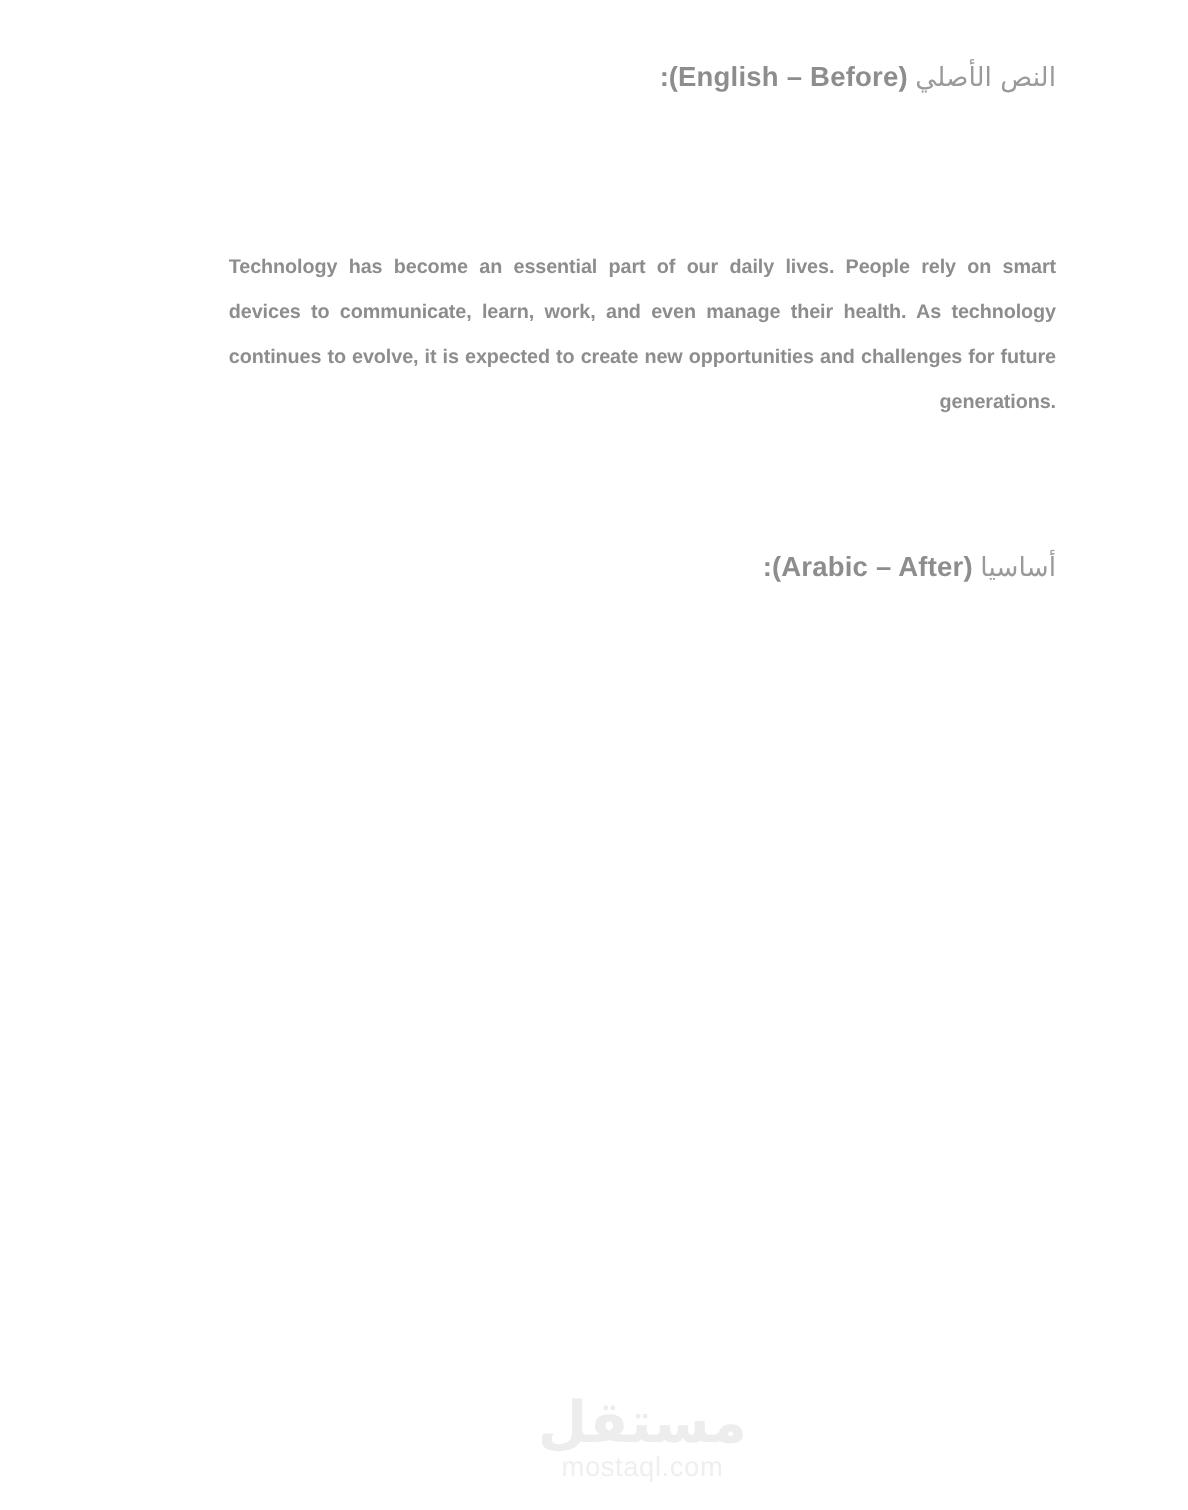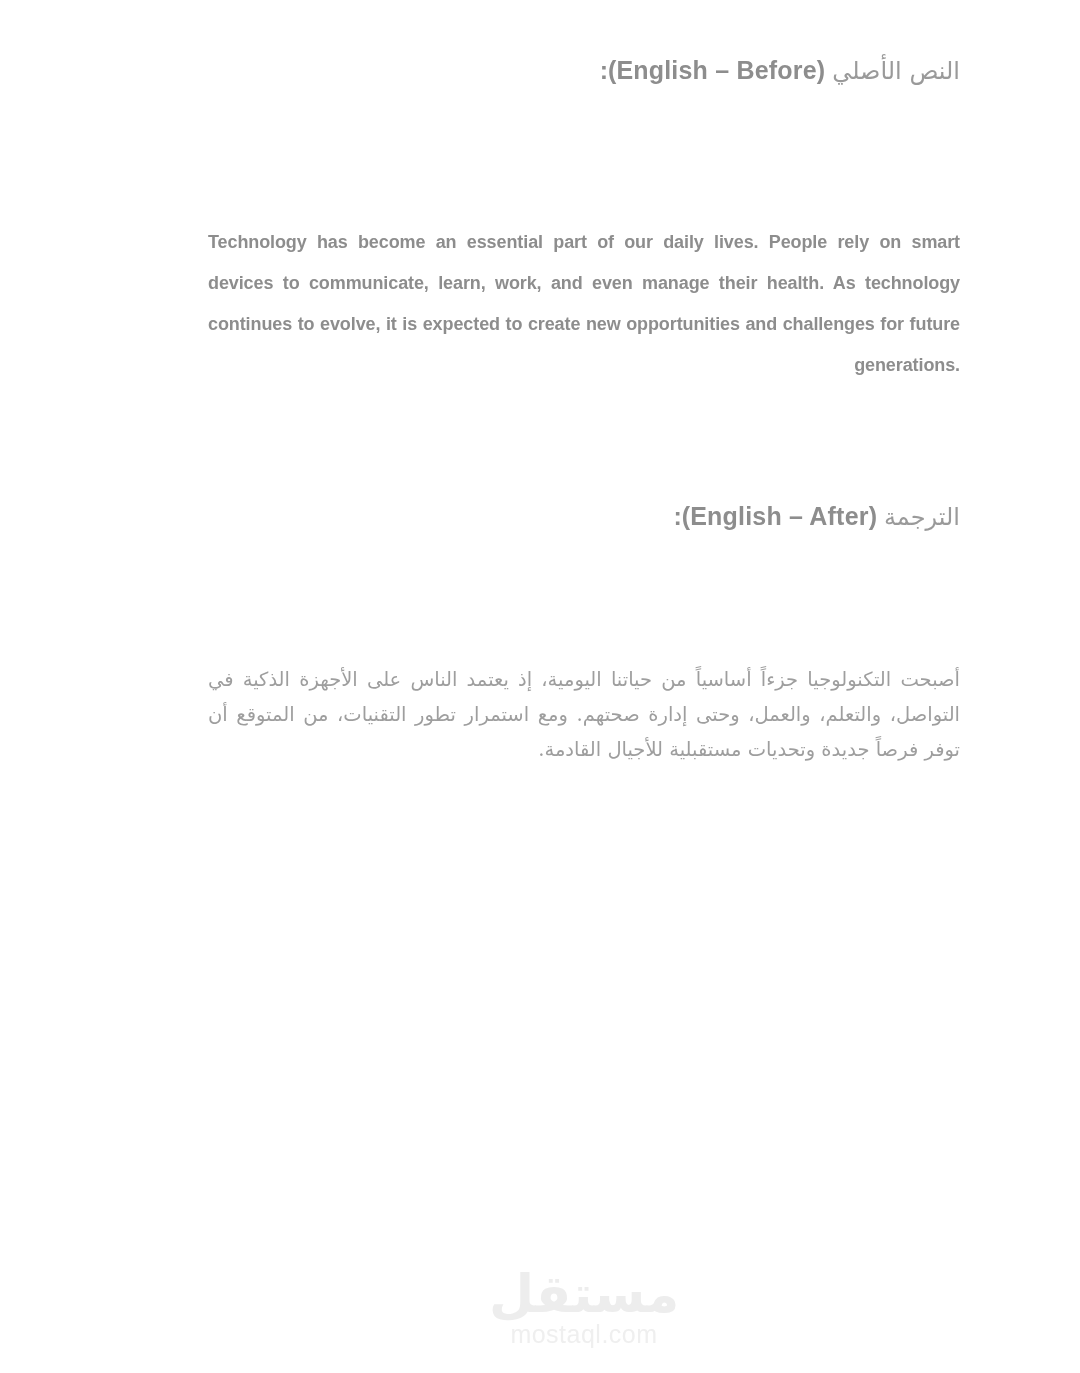--- a/index.html
+++ b/index.html
@@ -140,23 +140,22 @@
 
   <div class="section-heading" id="heading-english-before">
     <span class="heading-ar">النص الأصلي</span><span class="heading-punct"> (</span><span class="heading-en">English – Before</span><span class="heading-punct">):</span>
   </div>
 
   <p id="english-paragraph">
     <span class="ltr-run">Technology has become an essential part of our daily lives. People rely on smart devices to communicate, learn, work, and even manage their health. As technology continues to evolve, it is expected to create new opportunities and challenges for future generations.</span>
   </p>
 
   <div class="section-heading" id="heading-arabic-after">
-    <span class="heading-ar">الترجمة</span><span class="heading-punct"> (</span><span class="heading-en">English – After</span><span class="heading-punct">):</span>
+    <span class="heading-ar">أساسيا</span><span class="heading-punct"> (</span><span class="heading-en">Arabic – After</span><span class="heading-punct">):</span>
   </div>
 
-  <p id="arabic-paragraph">أصبحت التكنولوجيا جزءاً أساسياً من حياتنا اليومية، إذ يعتمد الناس على الأجهزة الذكية في التواصل، والتعلم، والعمل، وحتى إدارة صحتهم. ومع استمرار تطور التقنيات، من المتوقع أن توفر فرصاً جديدة وتحديات مستقبلية للأجيال القادمة.</p>
 
   <div id="watermark">
     <div class="mark-ar">مستقل</div>
     <div class="mark-domain">mostaql.com</div>
   </div>
 
 </div>
 
 </body></html>

